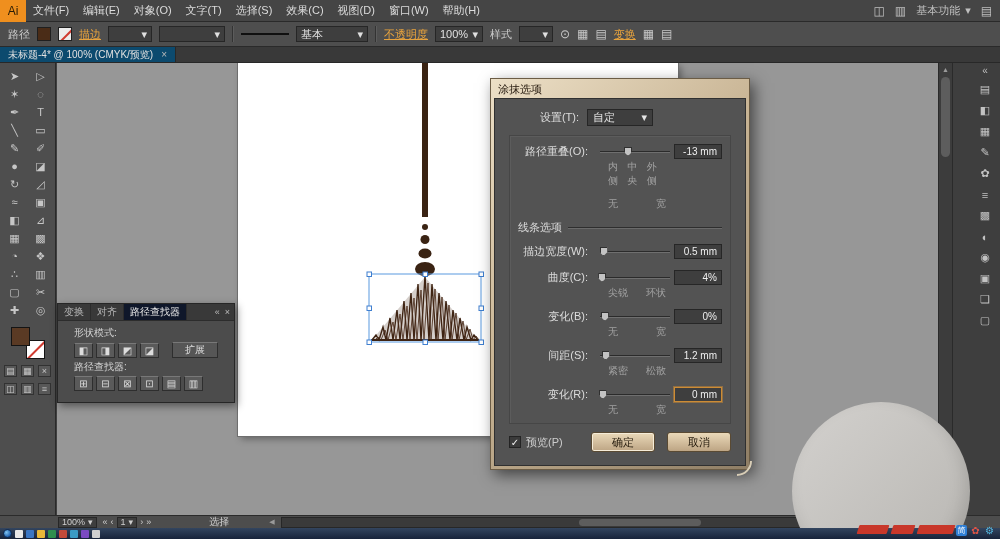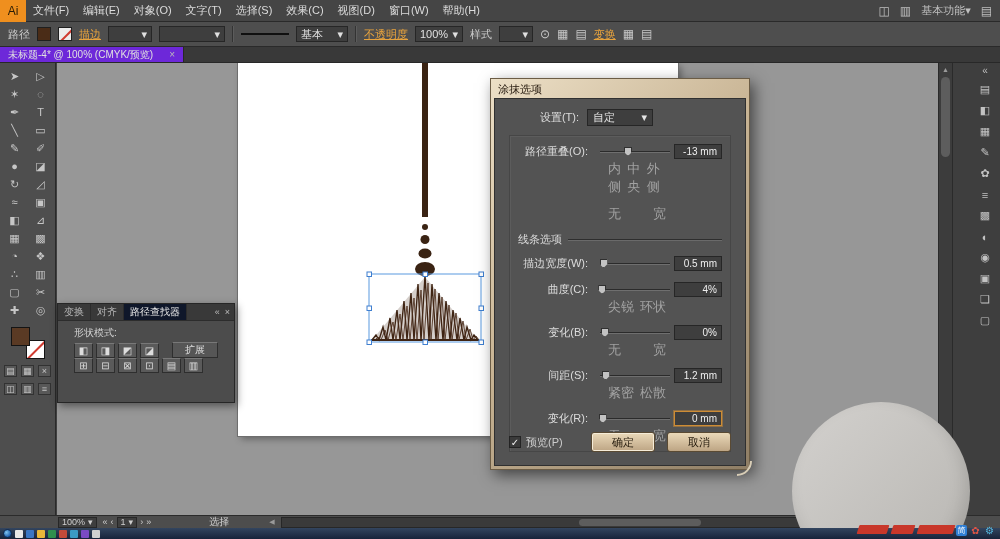--- a/index.html
+++ b/index.html
@@ -5,36 +5,36 @@
   *{margin:0;padding:0;box-sizing:border-box}
   body{background:#222;font-family:"Liberation Sans",sans-serif}
   #app{position:relative;width:1000px;height:539px;background:#404040;overflow:hidden;font-size:11px;color:#ccc}
 
   
   .menubar{position:absolute;top:0;left:0;right:0;height:22px;background:#454545;border-bottom:1px solid #2a2a2a;display:flex;align-items:center;padding-right:8px;z-index:10}
   .ai-logo{width:26px;height:22px;background:#ef8f1e;color:#2a1c05;font-weight:normal;font-size:12px;display:flex;align-items:center;justify-content:center}
   .menu-item{padding:0 7px;height:22px;display:flex;align-items:center;color:#dcdcdc;cursor:default}
   .mb-right{margin-left:auto;display:flex;align-items:center;gap:10px;color:#bfbfbf}
   .mb-icon{font-size:12px}
-  .workspace{display:flex;align-items:center}
+  .workspace{display:flex;gap:5px;align-items:center}
 
   
   .controlbar{position:absolute;top:22px;left:0;right:0;height:25px;background:#4e4e4e;border-bottom:1px solid #2a2a2a;display:flex;align-items:center;gap:7px;padding:0 8px;z-index:10}
   .cb-swatch{width:14px;height:14px;border:1px solid #1f1f1f;background:#4a2c17}
   .cb-stroke-swatch{width:14px;height:14px;border:1px solid #1f1f1f;background:#ececec;position:relative;overflow:hidden}
   .cb-stroke-swatch i{position:absolute;left:-3px;top:6px;width:22px;height:2px;background:#d03b30;transform:rotate(-45deg)}
   .cb-link{color:#e8a33d;text-decoration:underline;cursor:pointer}
   .cb-select{height:16px;background:#3e3e3e;border:1px solid #262626;display:flex;align-items:center;gap:4px;padding:0 4px;color:#e0e0e0}
   .cb-sep{width:0;height:16px;border-left:1px solid #333;border-right:1px solid #5c5c5c}
   .cb-icon{color:#c8c8c8;font-size:12px}
   .brushline{width:48px;height:2px;background:#101010}
 
   
   .tabbar{position:absolute;top:47px;left:0;right:0;height:16px;background:#393939;border-bottom:1px solid #282828;display:flex;z-index:5}
-  .doc-tab{background:#6d28d9;display:flex;align-items:center;gap:16px;padding:0 8px;font-size:10px;color:#e0e0e0;border-right:1px solid #282828}
+  .doc-tab{background:#0c4a6e;display:flex;align-items:center;gap:8px;padding:0 8px;font-size:10px;color:#e0e0e0;border-right:1px solid #282828}
   .doc-close{color:#bbb;cursor:pointer}
 
   
   .tools{position:absolute;top:63px;left:0;width:56px;bottom:11px;background:#4e4e4e;border-right:1px solid #2a2a2a;display:flex;flex-direction:column;align-items:center;padding-top:4px;z-index:5}
   .tools-grid{display:grid;grid-template-columns:26px 26px}
   .tool{height:18px;display:flex;align-items:center;justify-content:center;color:#c6c6c6;font-size:11px;cursor:pointer}
   .swatches{position:relative;width:34px;height:32px;margin-top:8px}
   .fill-swatch{position:absolute;left:0;top:0;width:19px;height:19px;background:#5a3a24;border:1px solid #141414}
   .stroke-swatch{position:absolute;right:0;bottom:0;width:19px;height:19px;background:#fff;border:1px solid #141414;overflow:hidden}
   .stroke-swatch i{position:absolute;left:-4px;top:8px;width:27px;height:2px;background:#d03b30;transform:rotate(-45deg)}
@@ -75,21 +75,21 @@
   .drow{display:flex;align-items:center}
   .dlabel{width:78px;text-align:right;padding-right:8px;color:#dcdcdc;white-space:nowrap;font-size:11px}
   .dselect{width:66px;height:17px;background:#3e3e3e;border:1px solid #262626;display:flex;align-items:center;padding:0 5px;gap:6px;color:#e5e5e5;cursor:pointer}
   .dselect .cv{flex:1}
   .dgroup{margin-top:9px;border:1px solid #464646;box-shadow:inset 1px 1px 0 rgba(120,120,120,.25);padding:8px 8px 2px}
   .slider{flex:1;position:relative;height:13px;margin:0 4px;cursor:pointer}
   .track{position:absolute;left:0;right:0;top:6px;height:2px;background:#2b2b2b;border-bottom:1px solid #6f6f6f}
   .thumb{position:absolute;top:2px;width:8px;height:9px;background:#c3c3c3;border:1px solid #303030;transform:translateX(-50%);clip-path:polygon(0 0,100% 0,100% 55%,50% 100%,0 55%)}
   .vbox{width:48px;height:15px;background:#3e3e3e;border:1px solid #262626;color:#efefef;font-size:10px;display:flex;align-items:center;justify-content:flex-end;padding:0 4px}
   .vbox.focus{border-color:#cd8c35;box-shadow:0 0 0 1px rgba(205,140,53,.5)}
-  .subsrow{display:flex;justify-content:space-between;font-size:13px;color:#a2a2a2;margin:1px 56px 9px 90px}
+  .subsrow{display:flex;justify-content:space-between;font-size:10px;color:#a2a2a2;margin:1px 56px 9px 90px}
   .gap{margin-bottom:11px}
   .sechead{display:flex;align-items:center;gap:6px;color:#dadada;margin:3px 0 9px;font-size:11px}
   .sechead i{flex:1;height:0;border-top:1px solid #2e2e2e;border-bottom:1px solid #6a6a6a}
   .dial{width:17px;height:17px;margin-right:6px}
   .anglebox{width:44px}
   .dfooter{position:absolute;left:14px;right:14px;bottom:13px;display:flex;align-items:center}
   .chk{width:12px;height:12px;background:#3a3a3a;border:1px solid #232323;color:#f2f2f2;font-size:10px;line-height:11px;text-align:center;margin-right:5px;cursor:pointer}
   .dbtn{width:64px;height:20px;margin-left:12px;background:linear-gradient(180deg,#ead9b9,#bda584);border:1px solid #5a4a33;border-radius:3px;color:#241a0c;display:flex;align-items:center;justify-content:center;font-size:11px;cursor:pointer}
   .dbtn.ok{box-shadow:inset 0 0 0 1px #f5ecd8}
   .curl{position:absolute;right:-4px;bottom:-8px;color:#d8cdb6}
@@ -154,21 +154,21 @@
       </span>
     <span class="cb-link">描边</span>
     <span class="cb-select" style="width:44px">
         <span style="margin-left:auto">▾</span>
       </span>
     <span class="cb-select" style="width:66px">
         <span style="margin-left:auto">▾</span>
       </span>
     <span class="cb-sep"></span>
     <span class="brushline"></span>
-    <span class="cb-select" style="width:52px">
+    <span class="cb-select" style="width:72px">
       <span>基本</span>
       <span style="margin-left:auto">▾</span>
     </span>
     <span class="cb-sep"></span>
     <span class="cb-link">不透明度</span>
     <span class="cb-select" style="width:48px">
       <span>100%</span>
       <span style="margin-left:auto">▾</span>
     </span>
     <span>样式</span>
@@ -309,20 +309,21 @@
       <div class="pf-row">
         <span style="display:flex;gap:3px">
 
         <span class="pf-btn">◧</span>
             <span class="pf-btn">◨</span>
             <span class="pf-btn">◩</span>
             <span class="pf-btn">◪</span>
           </span>
         <span class="pf-expand">扩展</span>
       </div>
+      <div class="pf-label">路径查找器:</div>
       <div class="pf-row">
 
       <span class="pf-btn">⊞</span>
           <span class="pf-btn">⊟</span>
           <span class="pf-btn">⊠</span>
           <span class="pf-btn">⊡</span>
           <span class="pf-btn">▤</span>
           <span class="pf-btn">▥</span>
         </div>
     </div>

